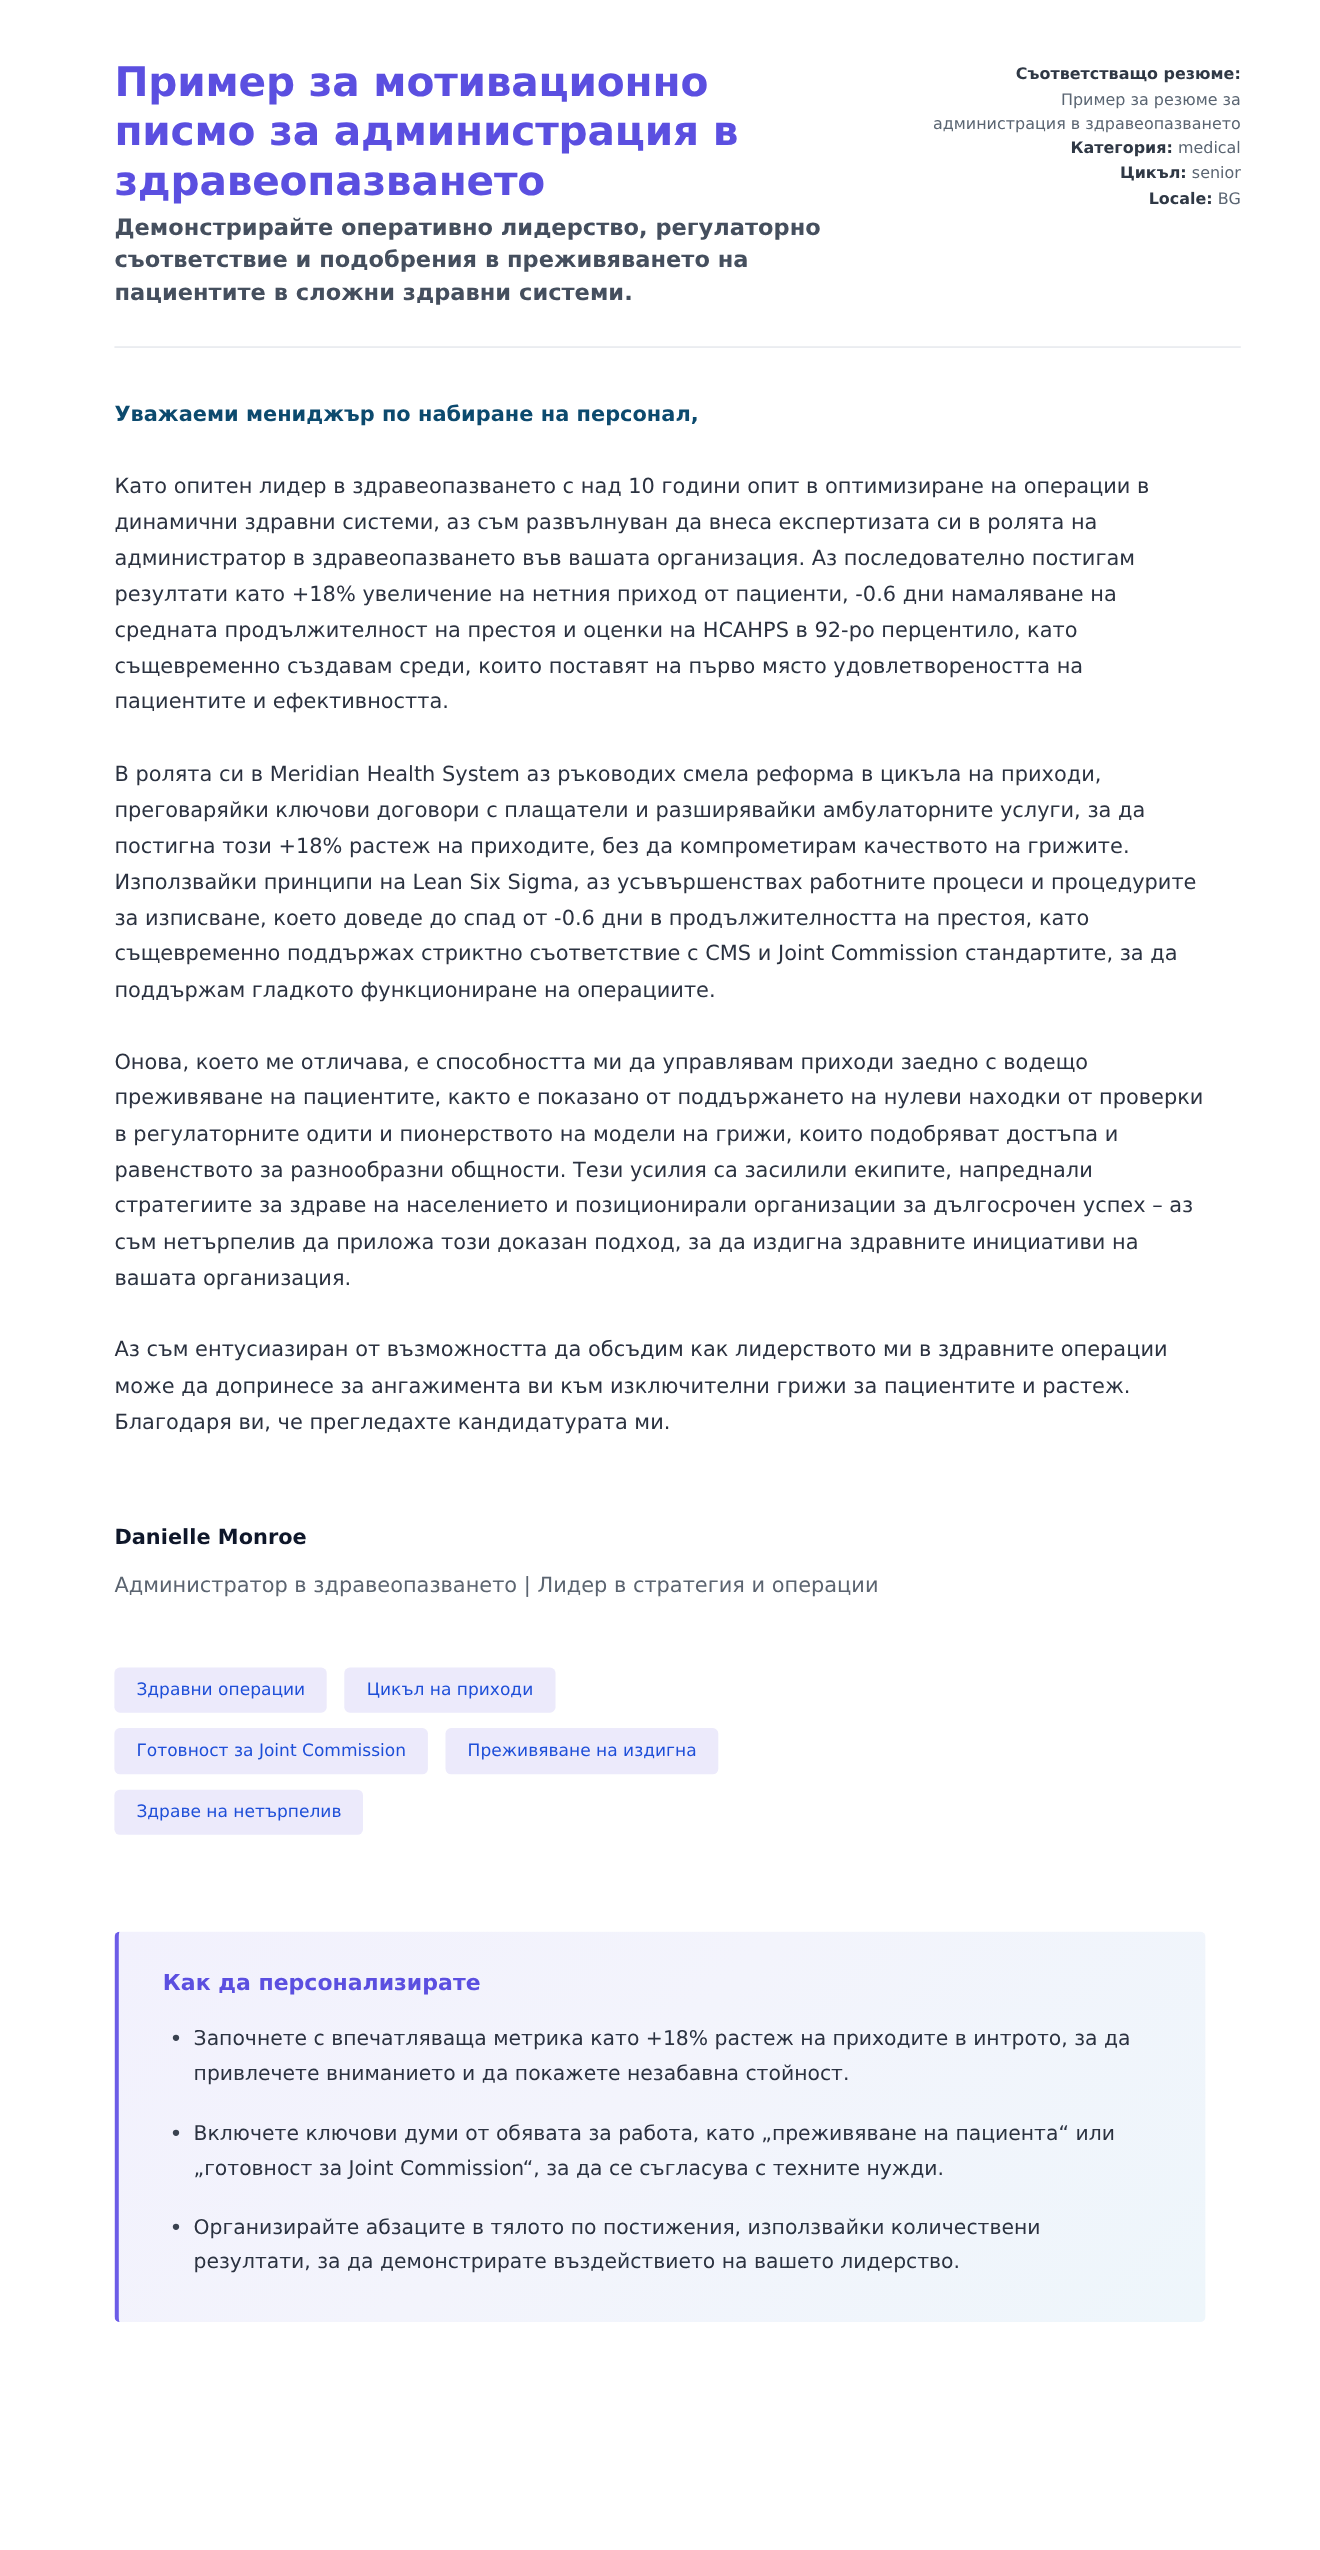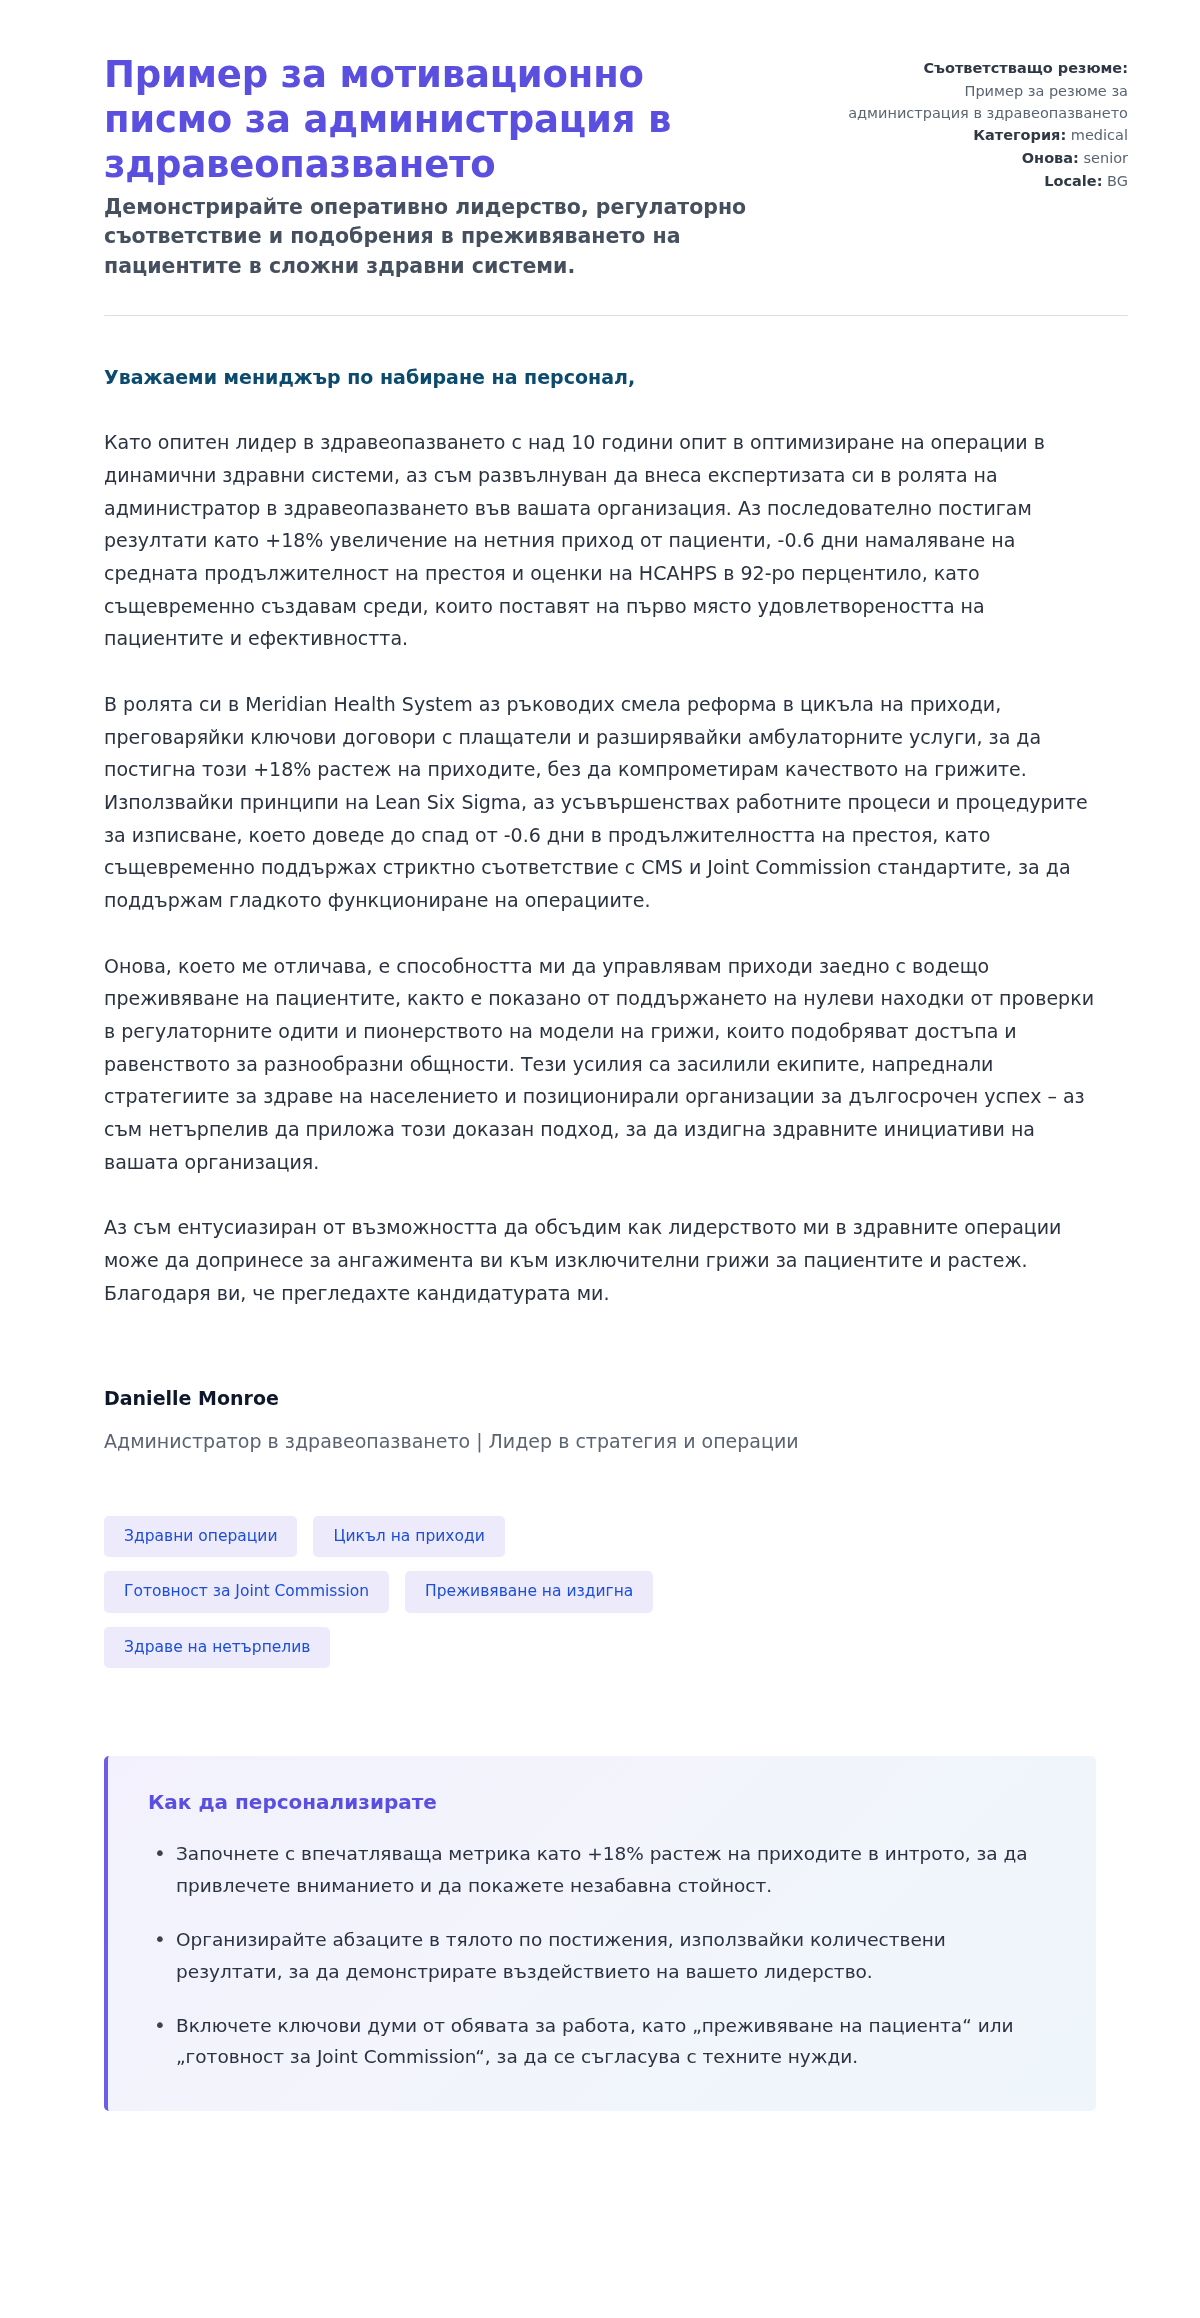--- a/index.html
+++ b/index.html
@@ -204,21 +204,21 @@
         <span class="meta-label">Съответстващо резюме:</span>
       </div>
       <div class="meta-row">
         <span class="meta-resume-value">Пример за резюме за администрация в здравеопазването</span>
       </div>
       <div class="meta-row">
         <span class="meta-label">Категория:</span>
         <span class="meta-value">medical</span>
       </div>
       <div class="meta-row">
-        <span class="meta-label">Онова:</span>
+        <span class="meta-label">Цикъл:</span>
         <span class="meta-value">senior</span>
       </div>
       <div class="meta-row">
         <span class="meta-label">Locale:</span>
         <span class="meta-value">BG</span>
       </div>
     </div>
 
   </div>
 
@@ -243,21 +243,21 @@
     <span class="tag">Готовност за Joint Commission</span>
     <span class="tag">Преживяване на издигна</span>
     <span class="tag">Здраве на нетърпелив</span>
   </div>
 
   <div class="callout-wrap">
     <div class="callout">
       <div class="callout-title">Как да персонализирате</div>
       <ul class="callout-list">
         <li>Започнете с впечатляваща метрика като +18% растеж на приходите в интрото, за да привлечете вниманието и да покажете незабавна стойност.</li>
+        <li>Включете ключови думи от обявата за работа, като „преживяване на пациента“ или „готовност за Joint Commission“, за да се съгласува с техните нужди.</li>
         <li>Организирайте абзаците в тялото по постижения, използвайки количествени резултати, за да демонстрирате въздействието на вашето лидерство.</li>
-        <li>Включете ключови думи от обявата за работа, като „преживяване на пациента“ или „готовност за Joint Commission“, за да се съгласува с техните нужди.</li>
       </ul>
     </div>
   </div>
 
   <div class="bottom-pad"></div>
 
 </div>
 
 </body></html>

